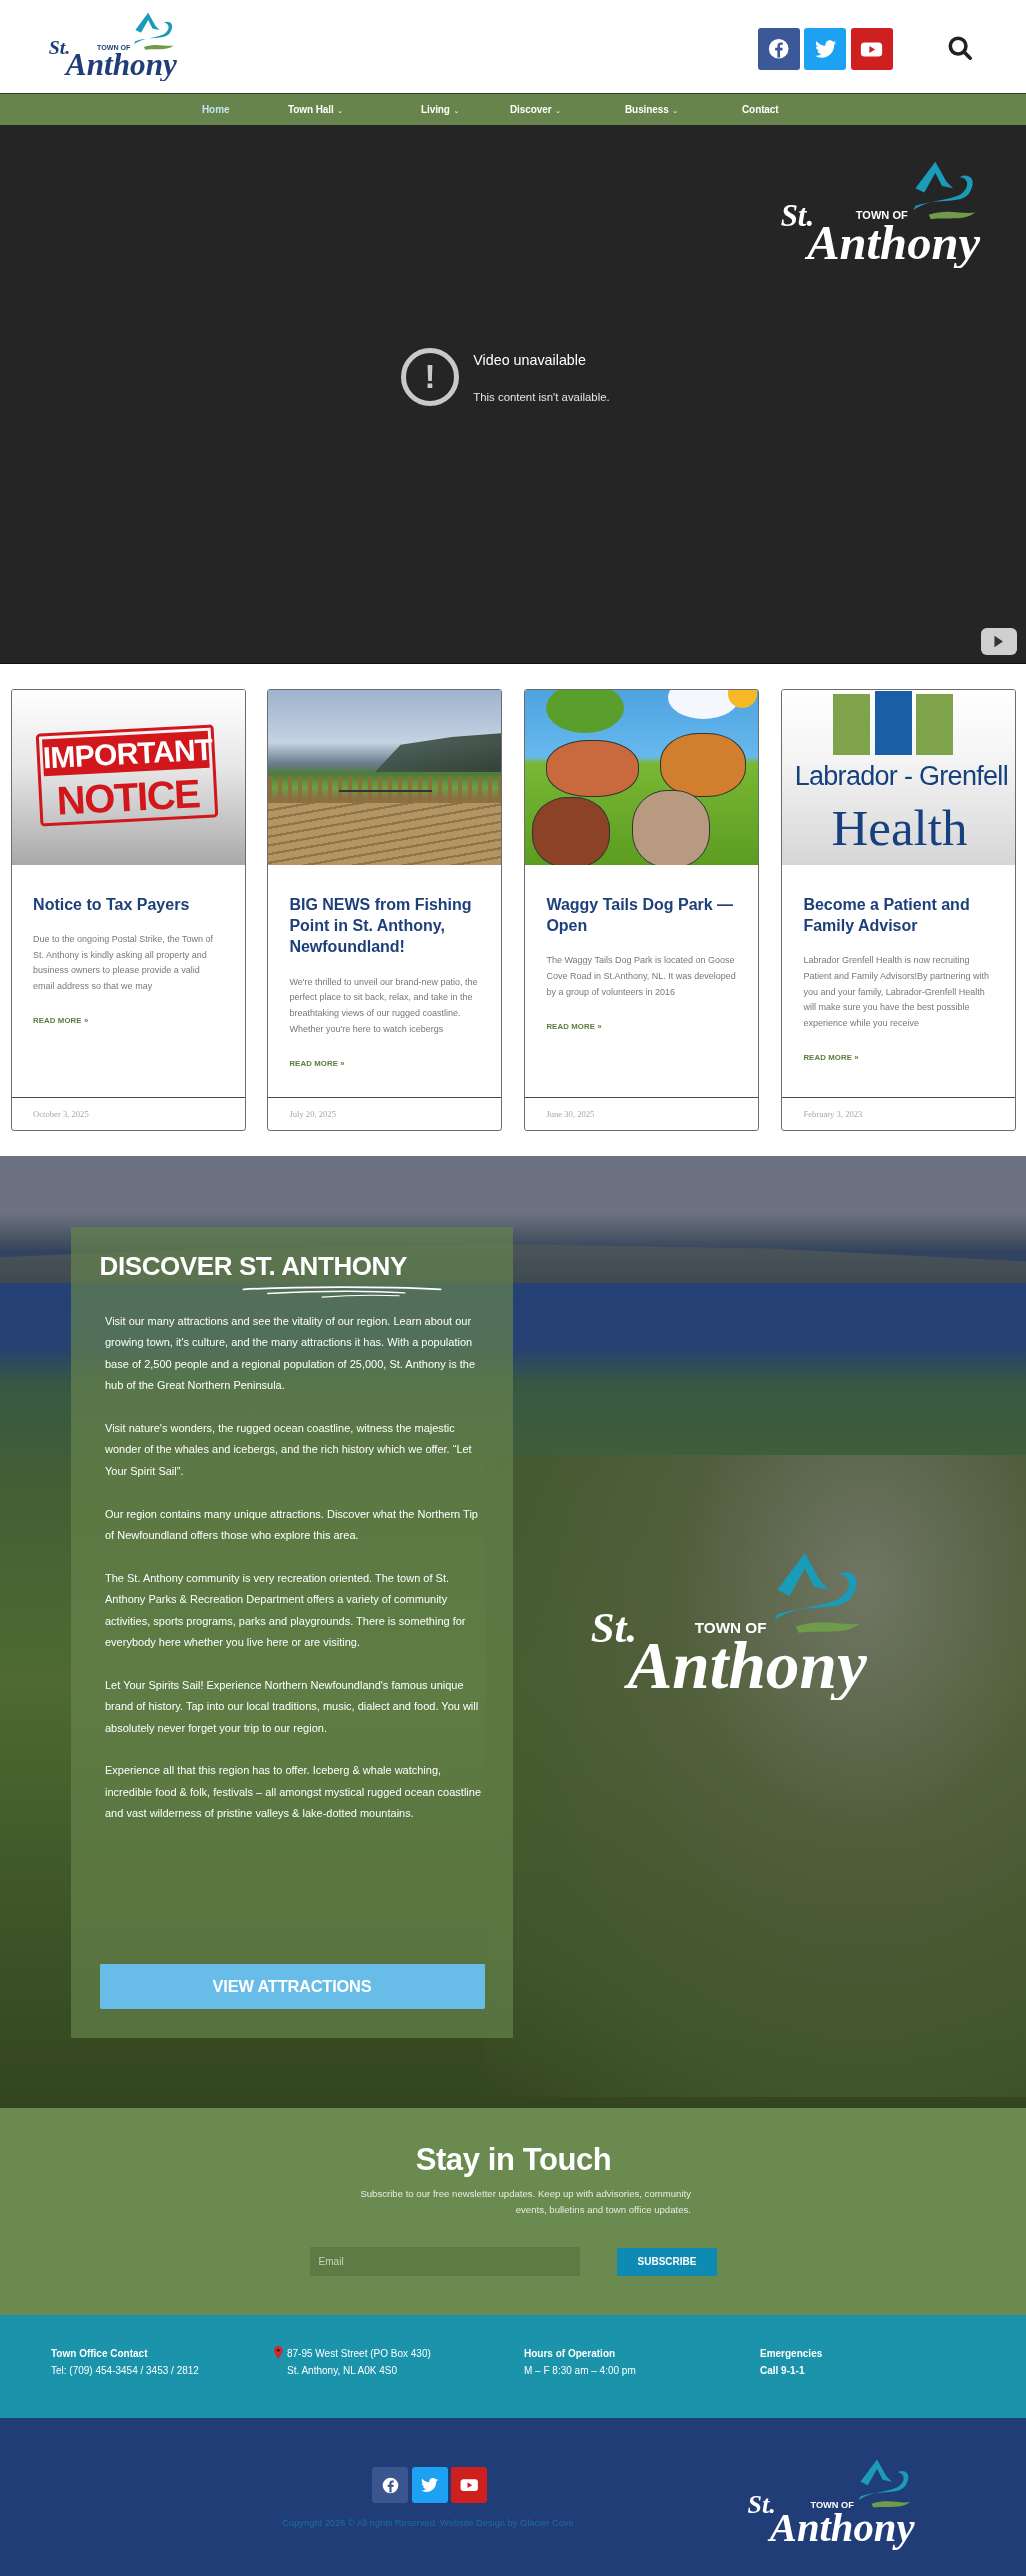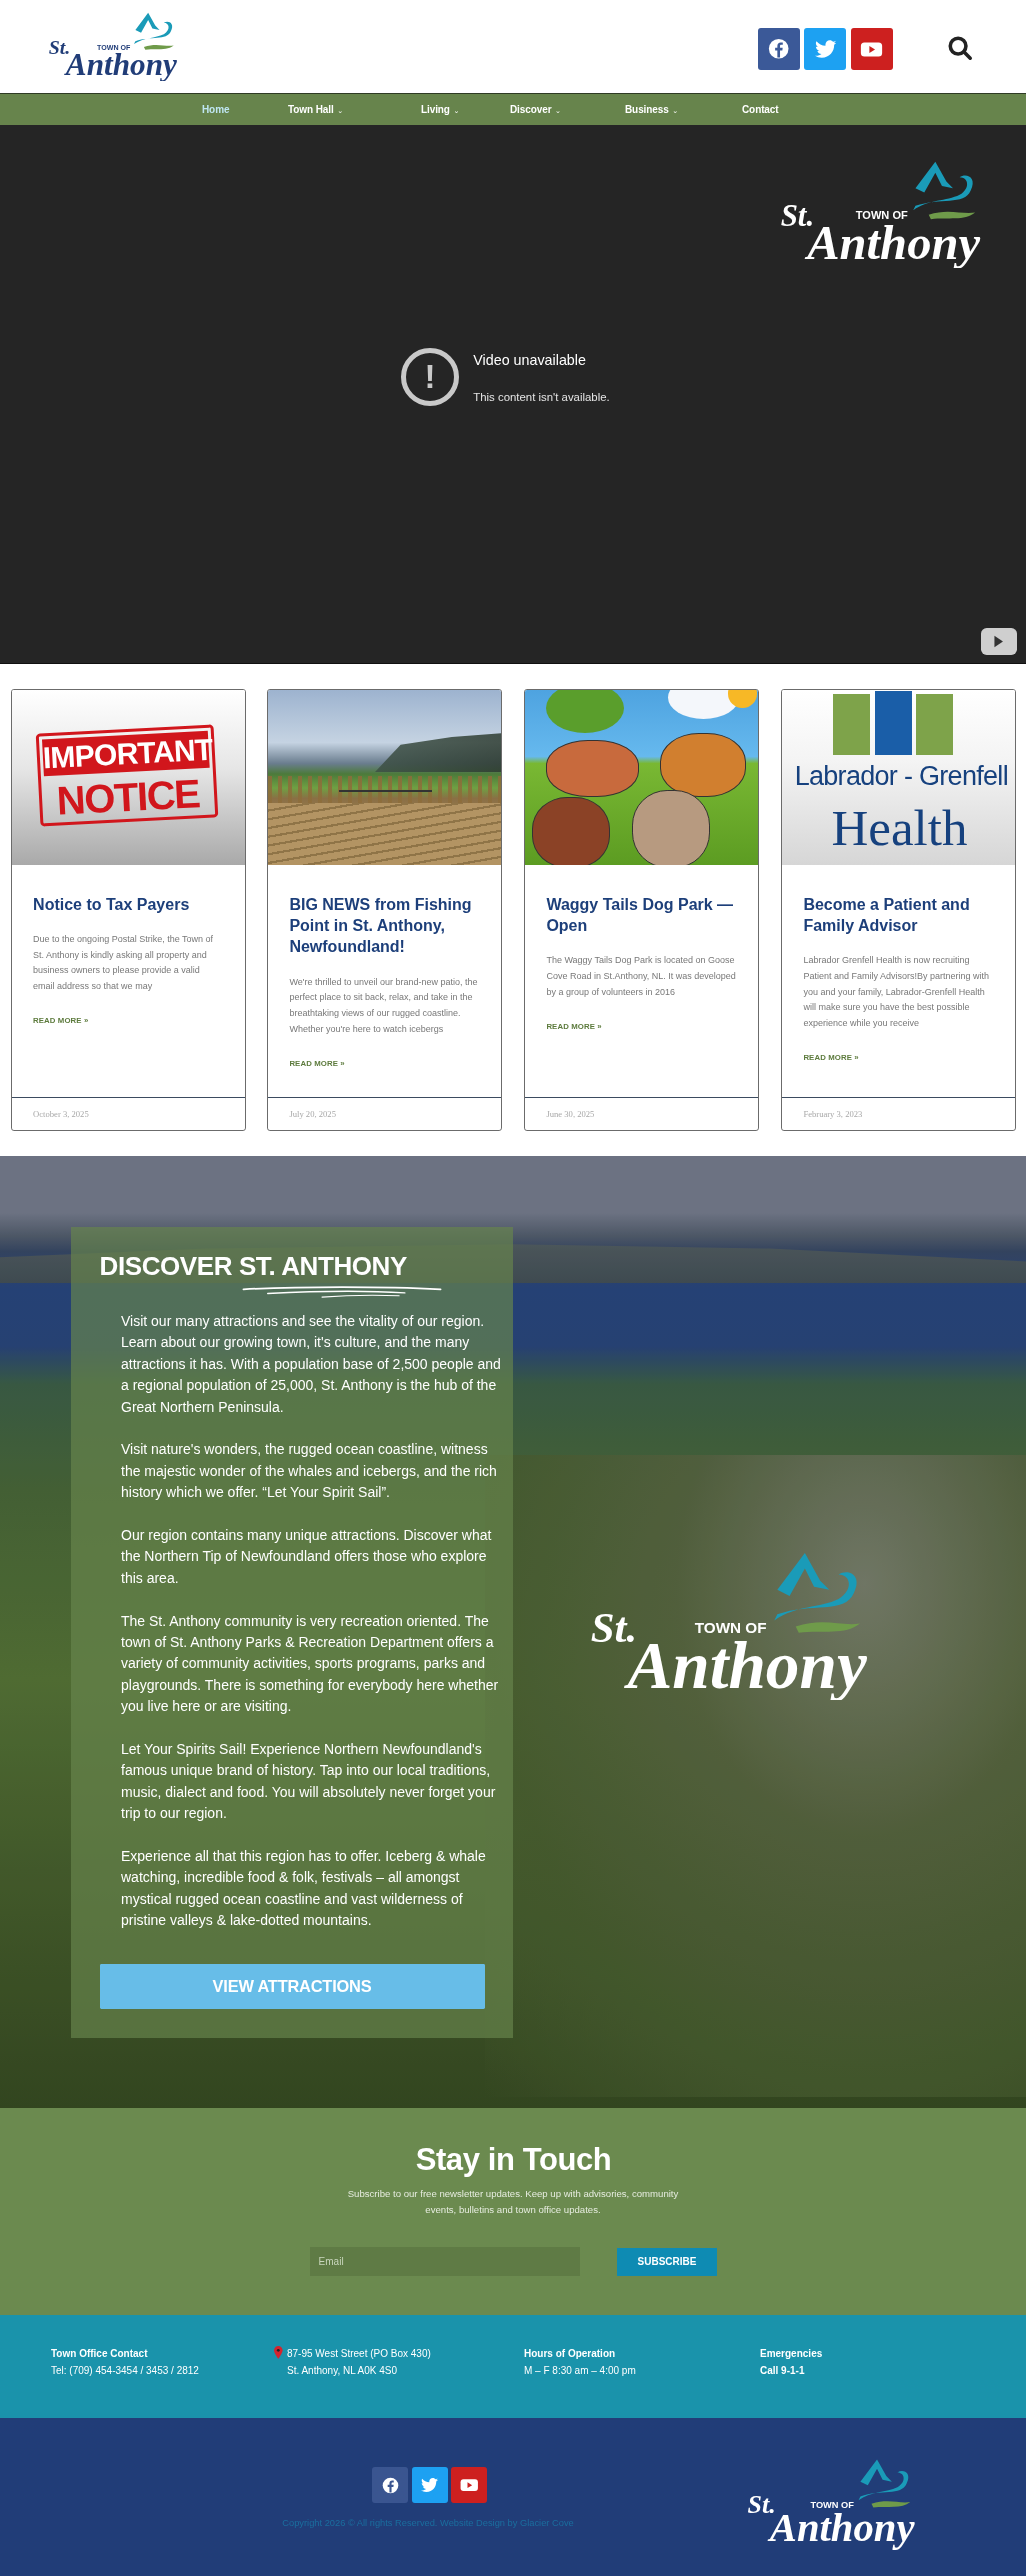--- a/index.html
+++ b/index.html
@@ -43,29 +43,29 @@
   
   .discover { position: absolute; left: 0; top: 1156px; width: 1027px; height: 952px; overflow: hidden;
     background:
       linear-gradient(180deg, #7b8294 0%, #7b8294 6%, #566273 8.5%, #3b4d6c 10%, #2b4b86 14%, #2c4a82 20%, #40654c 24%, #4d6d3c 35%, #5a7a3a 55%, #4b6530 75%, #3a4f24 100%); }
   .discover .shade { position: absolute; inset: 0; background: rgba(0,0,0,0.12); }
   .discover .landmass { position: absolute; left: 0; top: 84px; width: 1027px; height: 43px; background: linear-gradient(180deg, #5a6568, #4a5658); clip-path: polygon(0 40%, 20% 20%, 50% 10%, 75% 20%, 100% 50%, 100% 100%, 0 100%); opacity: .9; }
   .discover .coast { position: absolute; left: 485px; top: 299px; width: 542px; height: 642px; background: radial-gradient(ellipse at 70% 20%, #8a8b80 0%, #5f6b47 35%, #4e6534 70%, transparent 100%); opacity: .8; }
   .discover-box { position: absolute; left: 71px; top: 71px; width: 442px; height: 811px; background: rgba(103,132,76,0.68); }
   .discover-title { position: absolute; left: 28.5px; top: 24px; color: #fff; font-size: 26px; font-weight: bold; letter-spacing: -0.4px; }
   .discover-underline { position: absolute; left: 171px; top: 58px; width: 200px; height: 14.3px; }
-  .discover-text { position: absolute; left: 50px; top: 84px; width: 385px; color: #fff; font-size: 14px; line-height: 21.4px; }
+  .discover-text { position: absolute; left: 34px; top: 84px; width: 385px; color: #fff; font-size: 11px; line-height: 21.4px; }
   .discover-text p { margin-bottom: 21.4px; }
   .view-btn { position: absolute; left: 28.5px; top: 737px; width: 385px; height: 45px; background: #67bde8; color: #fff; font-size: 16.4px; font-weight: bold; text-align: center; line-height: 45px; border-radius: 1.4px; cursor: pointer; letter-spacing: -0.2px; }
   .discover-logo { position: absolute; left: 581px; top: 391px; width: 307px; height: 153px; }
 
   
   .touch { position: absolute; left: 0; top: 2108px; width: 1027px; height: 207px; background: #6b8a4f; }
   .touch-title { position: absolute; left: 0; width: 1027px; top: 34px; text-align: center; color: #fff; font-size: 31px; font-weight: bold; letter-spacing: -0.4px; }
-  .touch-sub { position: absolute; left: 335px; width: 356px; top: 78px; text-align: center; color: #e6ecdf; font-size: 9.6px; line-height: 15.7px; }
+  .touch-sub { position: absolute; left: 335px; width: 356px; top: 78px; text-align: right; color: #e6ecdf; font-size: 9.6px; line-height: 15.7px; }
   .email-input { position: absolute; left: 310px; top: 139px; width: 270px; height: 28.5px; background: #5f7b45; border: none; color: #fff; padding-left: 8.6px; font-size: 10px; font-family: "Liberation Sans", sans-serif; outline: none; }
   .email-input::placeholder { color: #c9d6bd; }
   .subscribe-btn { position: absolute; left: 617px; top: 140px; width: 100px; height: 28px; background: #0e8bb3; color: #fff; font-weight: bold; font-size: 10px; text-align: center; line-height: 28px; cursor: pointer; }
 
   
   .info { position: absolute; left: 0; top: 2315px; width: 1027px; height: 103px; background: #1a93ab; color: #fff; }
   .info-col { position: absolute; top: 30px; font-size: 10px; line-height: 17px; }
   .info-col .lbl { font-weight: bold; }
   .pin { position: absolute; left: -13px; top: 1.4px; width: 8.6px; height: 13px; }
 

